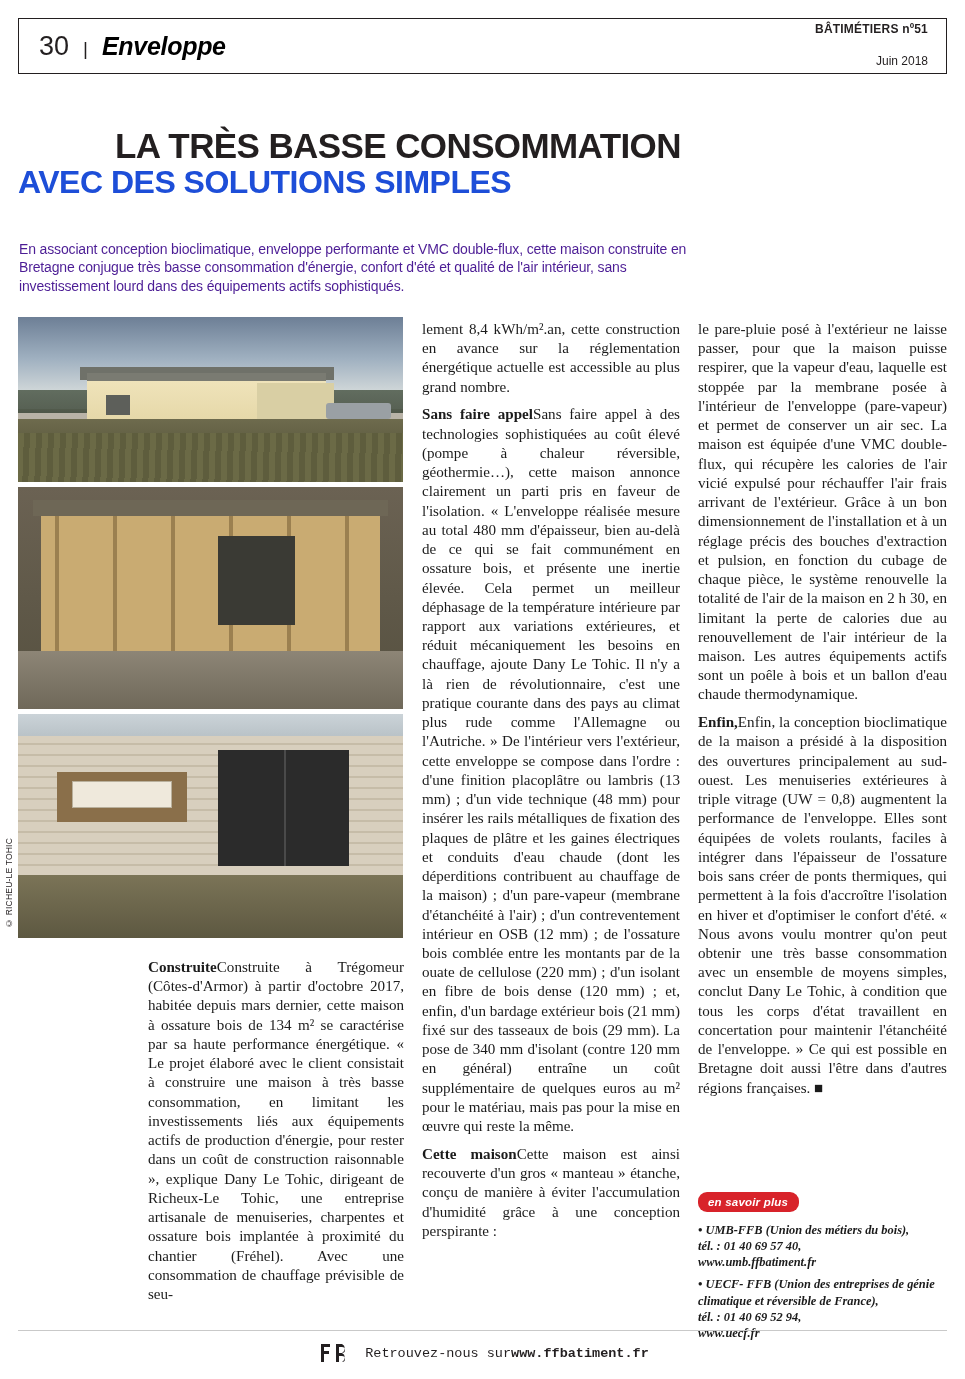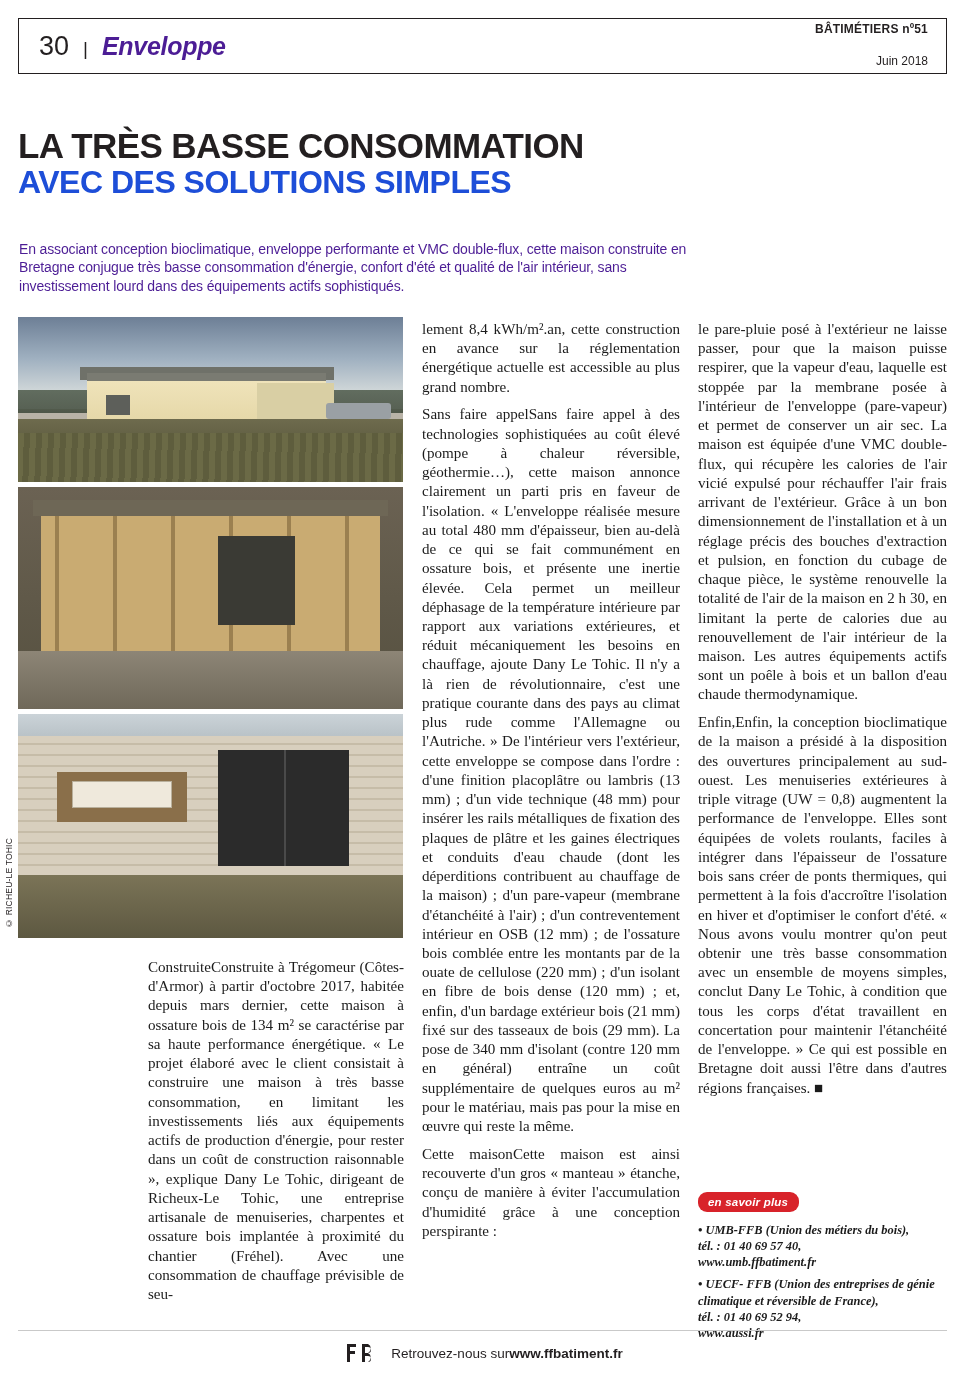--- a/index.html
+++ b/index.html
@@ -51,21 +51,21 @@
     font-family: "Liberation Sans", sans-serif;
     font-size: 19px;
     color: #231f20;
     margin: 0 14px;
   }
   .section-name {
     font-family: "Liberation Sans", sans-serif;
     font-weight: bold;
     font-style: italic;
     font-size: 25px;
-    color: #4c1d95;
+    color: #000000;
     letter-spacing: -0.3px;
   }
   .header-right {
     text-align: right;
     padding-right: 18px;
     line-height: 1.15;
   }
   .mag-title {
     font-family: "Liberation Sans", sans-serif;
     font-weight: bold;
@@ -83,20 +83,21 @@
   
   .title-wrap { position: absolute; left: 18px; top: 128px; width: 760px; }
   h1.main-title {
     font-family: "Liberation Sans", sans-serif;
     font-weight: bold;
     font-size: 35px;
     line-height: 1.04;
     margin: 0;
     color: #231f20;
     letter-spacing: -0.6px;
+    text-align: center;
   }
   h2.sub-title {
     font-family: "Liberation Sans", sans-serif;
     font-weight: bold;
     font-size: 32px;
     line-height: 1.05;
     margin: 2px 0 0 0;
     color: #1d4ed8;
     letter-spacing: -0.5px;
   }
@@ -186,21 +187,21 @@
   .col {
     position: absolute;
     font-family: "Liberation Serif", serif;
     font-size: 15.1px;
     line-height: 1.275;
     text-align: justify;
     color: #1b1b1b;
     hyphens: auto;
   }
   .col p { margin: 0 0 8.5px 0; }
-  .lead { font-weight: normal; }
+  .lead { font-weight: bold; }
 
   .col-1 { left: 148px; top: 958px; width: 256px; }
   .col-2 { left: 422px; top: 320px; width: 258px; }
   .col-3 { left: 698px; top: 320px; width: 249px; }
 
   
   .esp-tag {
     position: absolute;
     left: 698px;
     top: 1192px;
@@ -238,21 +239,21 @@
     background: #c9c9c9;
   }
   .footer {
     position: absolute;
     left: 0;
     top: 1340px;
     width: 965px;
     display: flex;
     justify-content: center;
     align-items: center;
-    font-family: Liberation Sans, sans-serif;
+    font-family: Liberation Mono, monospace;
     font-size: 13.5px;
     color: #231f20;
   }
   .footer-logo {
     width: 40px; height: 26px;
     margin-right: 9px;
     display: inline-block;
   }
   .footer b { font-weight: bold; }
 </style>
@@ -328,21 +329,21 @@
   <div class="esp-tag">en savoir plus</div>
   <div class="esp-body">
     <p>
       <b><i>• UMB-FFB (Union des métiers du bois),</i></b><br>
       <b><i>tél. : 01 40 69 57 40,</i></b><br>
       <b><i>www.umb.ffbatiment.fr</i></b>
     </p>
     <p>
       <b><i>• UECF- FFB (Union des entreprises de génie climatique et réversible de France),</i></b><br>
       <b><i>tél. : 01 40 69 52 94,</i></b><br>
-      <b><i>www.aussi.fr</i></b>
+      <b><i>www.uecf.fr</i></b>
     </p>
   </div>
 
   <div class="footer-rule"></div>
   <div class="footer">
     <span class="footer-logo">
       <svg width="40" height="26" viewBox="0 0 40 26" xmlns="http://www.w3.org/2000/svg">
         <path d="M5 4 h9 v3 h-6 v4 h5 v3 h-5 v8 h-3z" fill="#231f20"></path>
         <path d="M20 4 h6 a5 5 0 0 1 0 9 a5 5 0 0 1 0 9 h-6z M23 7 v6 h3 a3 3 0 0 0 0 -6z M23 16 v6 h3 a3 3 0 0 0 0 -6z" fill="#231f20"></path>
         <path d="M33 4 h4 v18 h-4z" fill="#231f20" opacity="0"></path>

